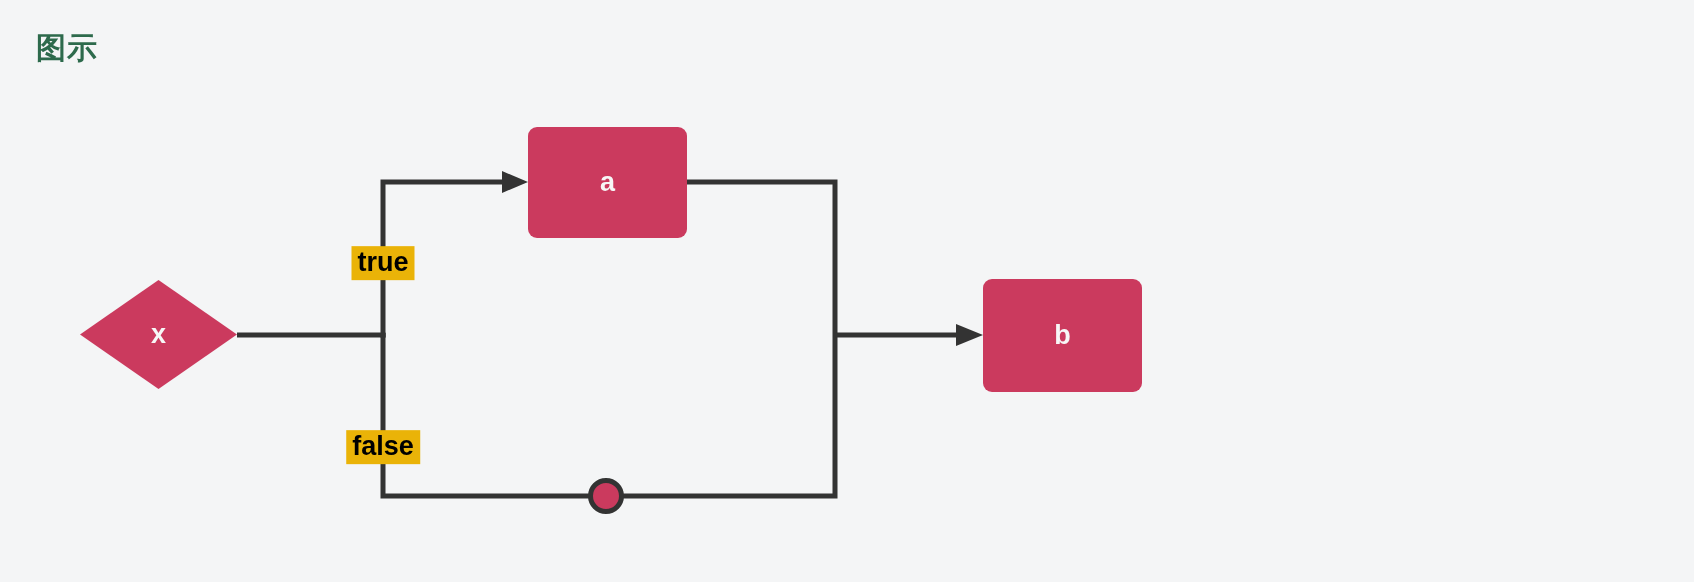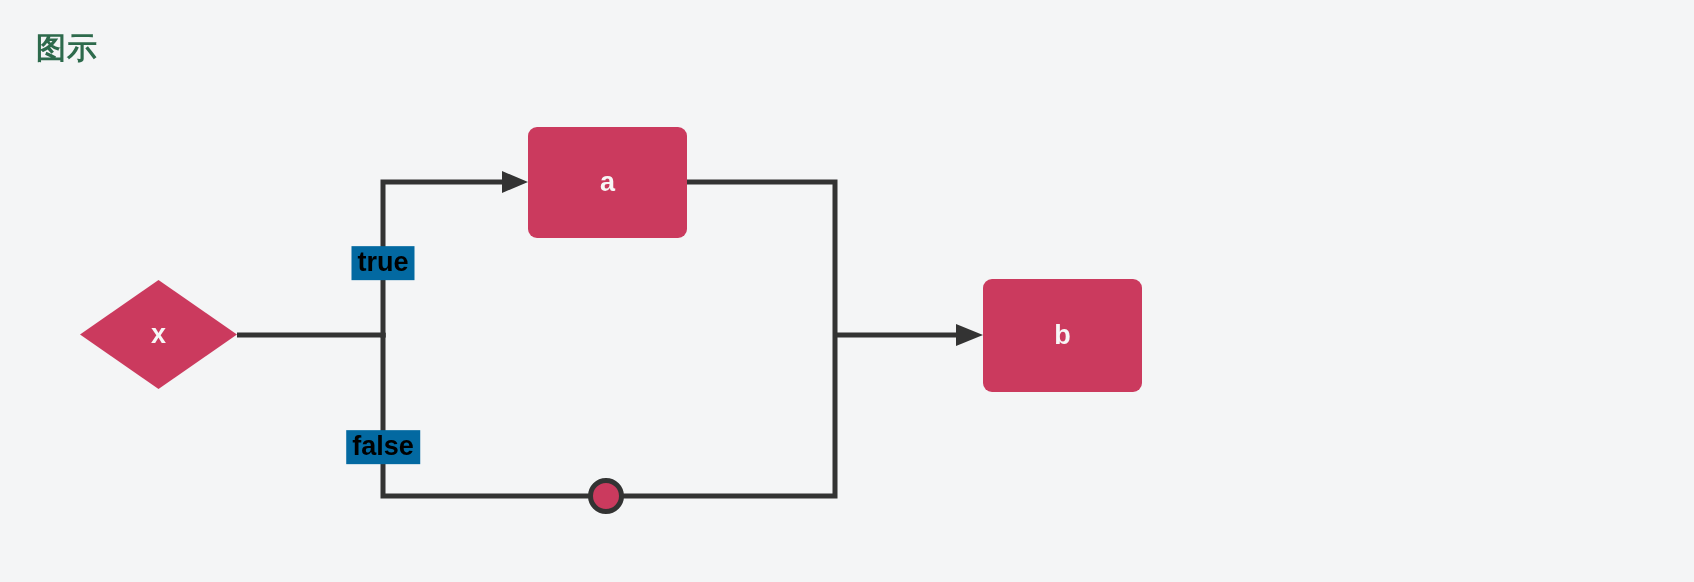--- a/index.html
+++ b/index.html
@@ -79,21 +79,21 @@
     top: 478px;
     width: 26px;
     height: 26px;
     background: #cb3a5e;
     border: 5px solid #333333;
     border-radius: 50%;
   }
   .edge-label {
     position: absolute;
     transform: translate(-50%, -50%);
-    background: #0369a1;
+    background: #eab308;
     color: #000000;
     font-size: 27px;
     font-weight: 700;
     line-height: 1.1;
     padding: 2px 6px;
     white-space: nowrap;
   }
   .edge-label-true  { left: 383px; top: 263px; }
   .edge-label-false { left: 383px; top: 447px; text-align: right; }
 </style>

